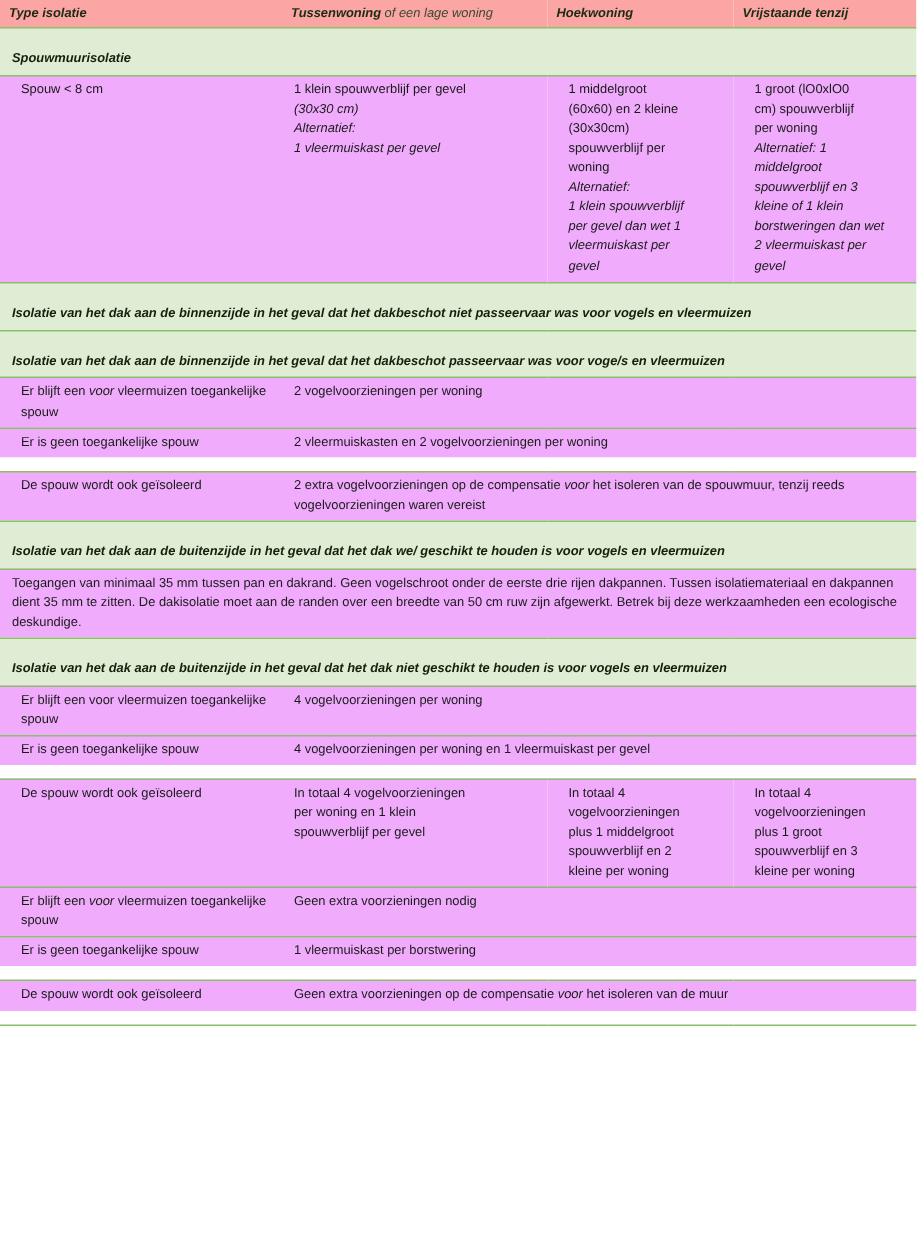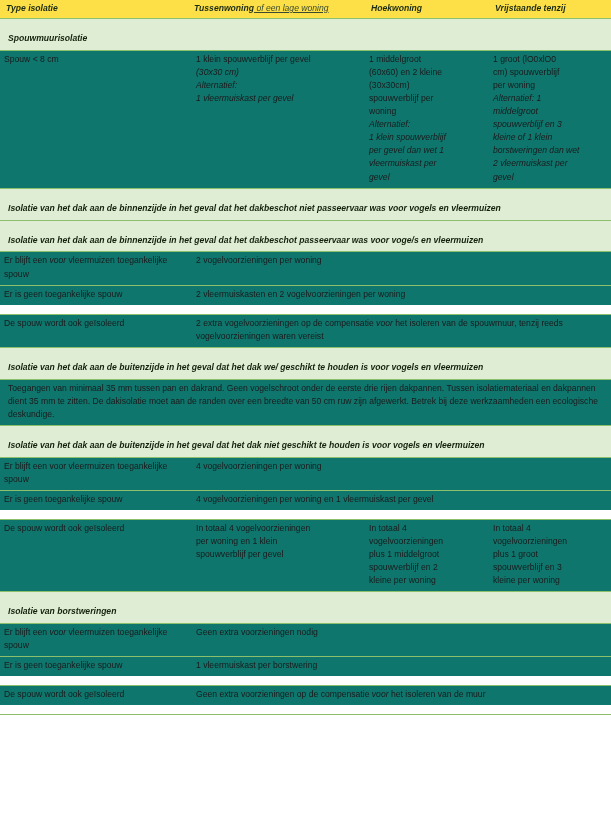--- a/index.html
+++ b/index.html
@@ -12,40 +12,40 @@
     width:611px;border-collapse:collapse;table-layout:fixed;
     font-size:8.6px;line-height:1.52;
   }
   col.c1{width:188px;}
   col.c2{width:177px;}
   col.c3{width:124px;}
   col.c4{width:122px;}
 
   
   tr.hdr td{
-    background:#fde047;color:#1c2b14;
+    background:#fca5a5;color:#1c2b14;
     font-style:italic;font-weight:600;
     padding:2px 6px 3px 6px;vertical-align:middle;
     border:none;height:13px;
   }
-  tr.hdr td .muted{font-weight:400;color:#3a4a30;text-decoration:underline;}
+  tr.hdr td .muted{font-weight:400;color:#3a4a30;}
 
   
   tr.band td{
     background:#E0EDD5;color:#14210c;
     font-style:italic;font-weight:bold;
     padding:13px 8px 4px 8px;
     border-top:1px solid #8CBF6B;border-bottom:1px solid #8CBF6B;
     line-height:1.62;
   }
 
   
   tr.row td{
-    background:#0f766e;vertical-align:top;
-    padding:2px 7px 4px 4px;
+    background:#f0abfc;vertical-align:top;
+    padding:2px 7px 4px 14px;
     border-top:1px solid #8CBF6B;
     margin-left:40px;
   }
   tr.row.nb td{border-top:none;}
   tr.row td.pad2{padding-left:8px;}
 
   td.spacer{height:9px;padding:0;border:none;background:#fff;}
   tr.endrule td{border-top:1px solid #8CBF6B;height:0;padding:0;line-height:0;font-size:0;}
 
   i.it{}
@@ -159,23 +159,20 @@
           <div>kleine per woning</div>
         </td>
         <td>
           <div>In totaal 4</div>
           <div>vogelvoorzieningen</div>
           <div>plus 1 groot</div>
           <div>spouwverblijf en 3</div>
           <div>kleine per woning</div>
         </td>
       </tr>
-      <tr class="band">
-        <td colspan="4">Isolatie van borstweringen</td>
-      </tr>
       <tr class="row">
         <td><span>Er blijft een </span><i class="it">voor</i><span> vleermuizen toegankelijke spouw</span></td>
         <td colspan="3" class="pad2">Geen extra voorzieningen nodig</td>
       </tr>
       <tr class="row">
         <td>Er is geen toegankelijke spouw</td>
         <td colspan="3" class="pad2">1 vleermuiskast per borstwering</td>
       </tr>
       <tr>
         <td class="spacer" colspan="4"></td>

